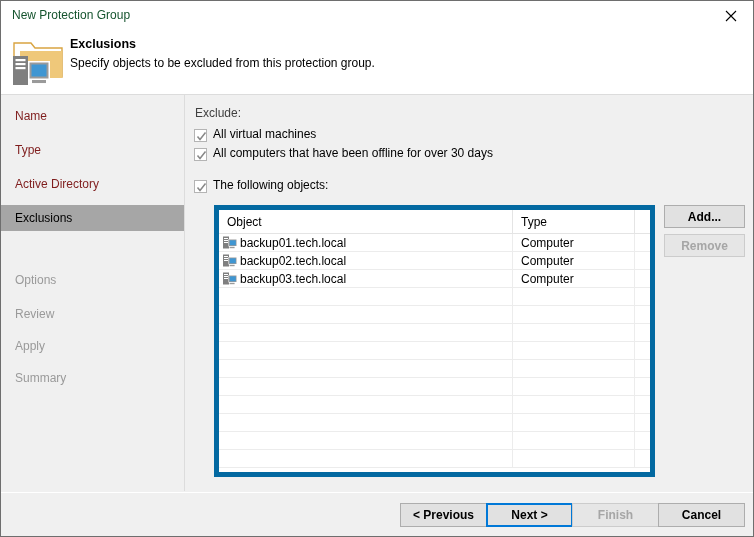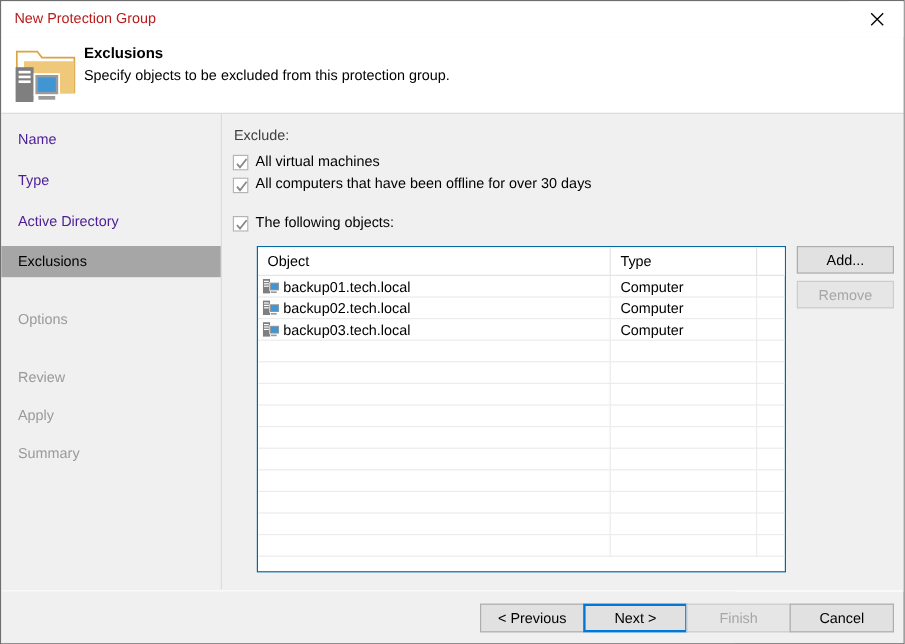--- a/index.html
+++ b/index.html
@@ -19,21 +19,21 @@
   }
 
   
   .titlebar {
     position: absolute; left: 0; top: 0;
     width: 752px; height: 30px;
     background: #ffffff;
   }
   .titlebar-text {
     position: absolute; left: 11px; top: 7px;
-    font-size: 12px; color: #b91c1c;
+    font-size: 12px; color: #14532d;
     white-space: nowrap;
   }
   .close-btn {
     position: absolute; right: 0; top: 0;
     width: 45px; height: 30px;
     background: #ffffff;
     display: flex; align-items: center; justify-content: center;
     cursor: default;
   }
   .close-btn svg { display: block; }
@@ -71,21 +71,21 @@
   .sidebar-divider {
     position: absolute; left: 183px; top: 94px;
     width: 1px; height: 396px;
     background: #dcdcdc;
   }
   .side-item {
     position: absolute; left: 0;
     width: 183px; height: 26px;
     display: flex; align-items: center;
     padding-left: 14px;
-    font-size: 12px; color: #4c1d95;
+    font-size: 12px; color: #7f1d1d;
     cursor: default;
   }
   .side-item.muted { color: #9a9a9a; }
   .side-item.selected { background: #a6a6a6; color: #000000; }
 
   
   .main {
     position: absolute; left: 184px; top: 94px;
     width: 568px; height: 397px;
     background: #f0f0f0;
@@ -113,21 +113,21 @@
     font-size: 12px; color: #000000;
     white-space: nowrap;
     line-height: 13px;
   }
 
   
   .grid {
     position: absolute; left: 29px; top: 110px;
     width: 441px; height: 272px;
     background: #ffffff;
-    border: 1px solid #0369a1;
+    border: 5px solid #0369a1;
     overflow: hidden;
   }
   .grid-head {
     position: absolute; left: 0; top: 0;
     width: 100%; height: 24px;
     background: #ffffff;
     border-bottom: 1px solid #e4e4e4;
   }
   .gh {
     position: absolute; top: 0; height: 24px;
@@ -161,20 +161,21 @@
   
   .btn {
     border: 1px solid #adadad;
     background: #e1e1e1;
     font-family: "Liberation Sans", sans-serif;
     font-size: 12px;
     color: #000000;
     display: flex; align-items: center; justify-content: center;
     cursor: default;
     padding: 0;
+    font-weight: bold;
   }
   .btn.disabled { color: #a6a6a6; border-color: #cccccc; background: #e6e6e6; }
   .btn.focus {
     border: 2px solid #0078d7;
     background: #e1e1e1;
   }
   .side-btn {
     position: absolute; left: 479px;
     width: 81px; height: 23px;
   }
@@ -242,21 +243,21 @@
       </div>
       <div class="side-item" style="top: 42px;">
         <span>Type</span>
       </div>
       <div class="side-item" style="top: 76px;">
         <span>Active Directory</span>
       </div>
       <div class="side-item selected" style="top: 110px;">
         <span>Exclusions</span>
       </div>
-      <div class="side-item muted" style="top: 158px;">
+      <div class="side-item muted" style="top: 172px;">
         <span>Options</span>
       </div>
       <div class="side-item muted" style="top: 206px;">
         <span>Review</span>
       </div>
       <div class="side-item muted" style="top: 238px;">
         <span>Apply</span>
       </div>
       <div class="side-item muted" style="top: 270px;">
         <span>Summary</span>

